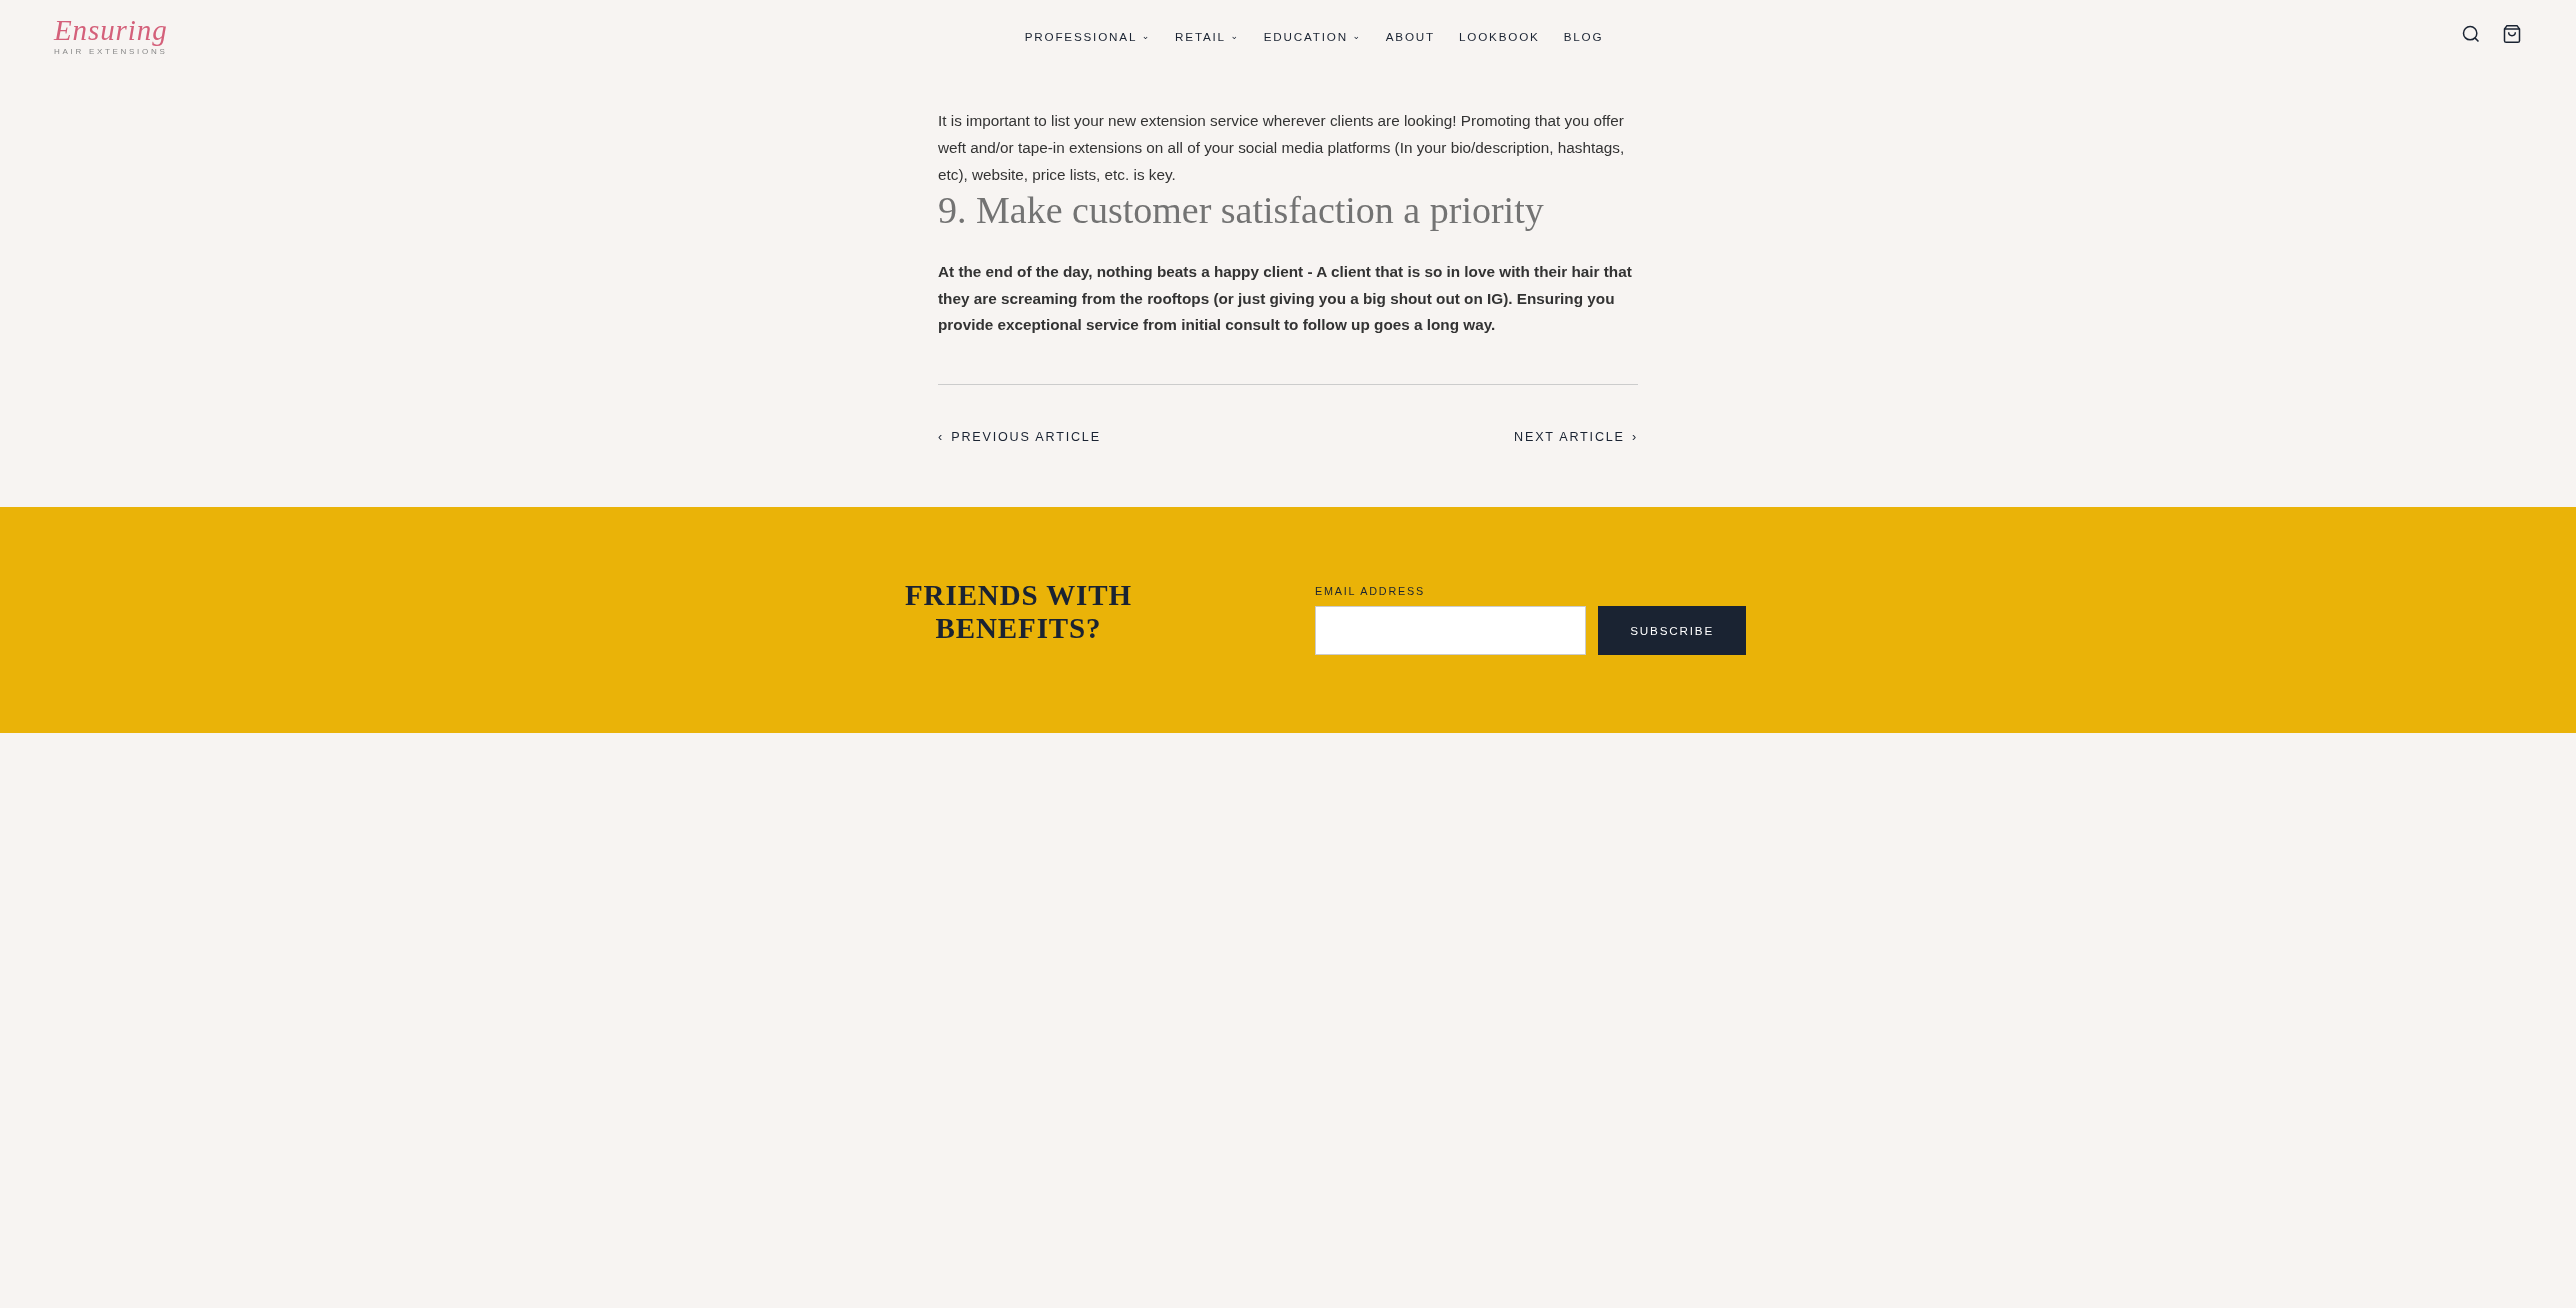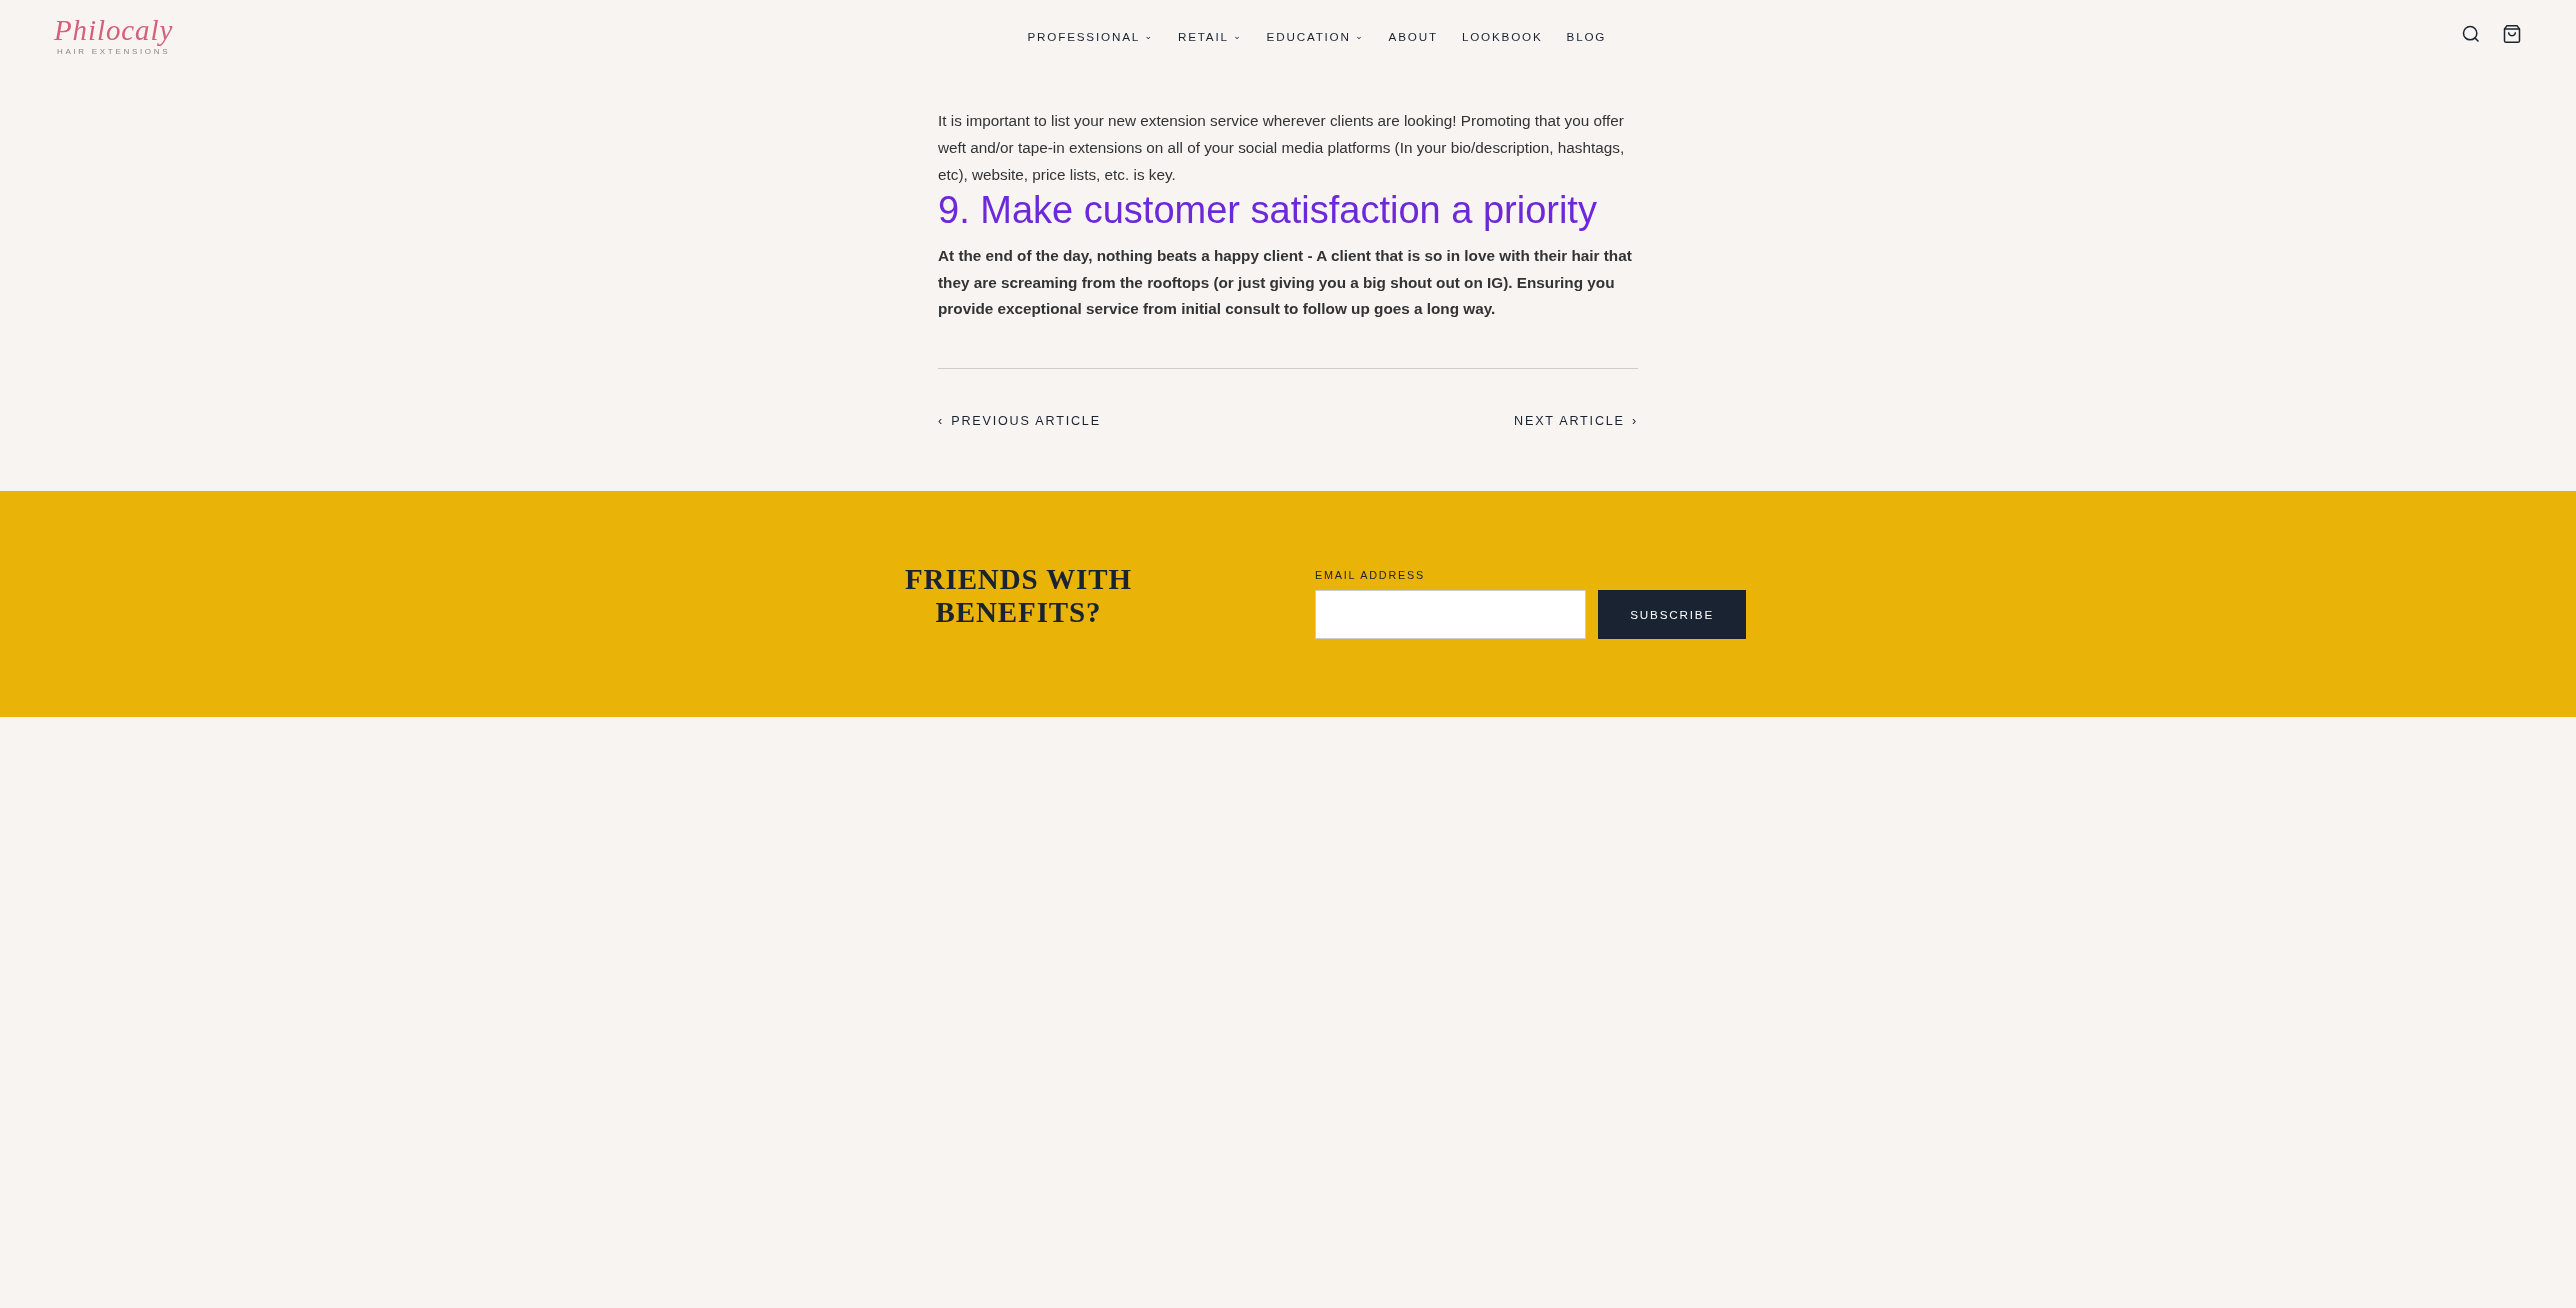--- a/index.html
+++ b/index.html
@@ -99,25 +99,25 @@
       padding-top: 18px;
     }
 
     .intro-paragraph {
       font-size: 15.3px;
       line-height: 1.75;
       color: #333;
     }
 
     .section-heading {
-      font-family: Liberation Sans, sans-serif;
+      font-family: Liberation Serif, serif;
       font-size: 38px;
       font-weight: normal;
-      color: #6d28d9;
-      margin-bottom: 9px;
+      color: #737373;
+      margin-bottom: 25px;
       line-height: 1.2;
     }
 
     .section-paragraph {
       font-size: 15.3px;
       line-height: 1.75;
       color: #333;
       margin-bottom: 45px;
       font-weight: bold;
     }
@@ -219,21 +219,21 @@
       cursor: pointer;
       font-weight: 500;
       white-space: nowrap;
     }
   </style>
 </head>
 <body>
 
 <header class="header">
   <div class="logo-wrapper">
-    <div class="logo-text">Philocaly</div>
+    <div class="logo-text">Ensuring</div>
     <div class="logo-subtitle">HAIR EXTENSIONS</div>
   </div>
 
   <nav>
     <div class="nav-item">
       <span>PROFESSIONAL</span>
       <span class="chevron">⌄</span>
     </div>
     <div class="nav-item">
       <span>RETAIL</span>

